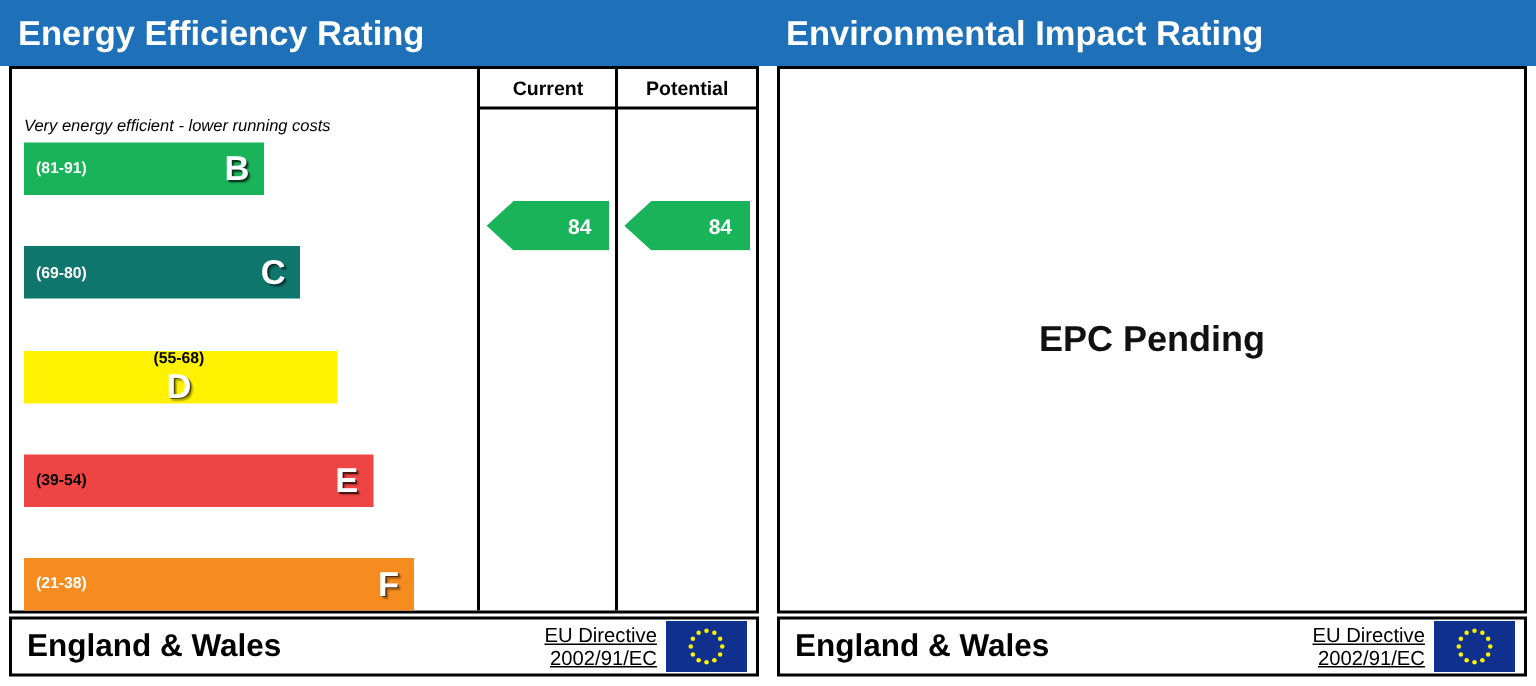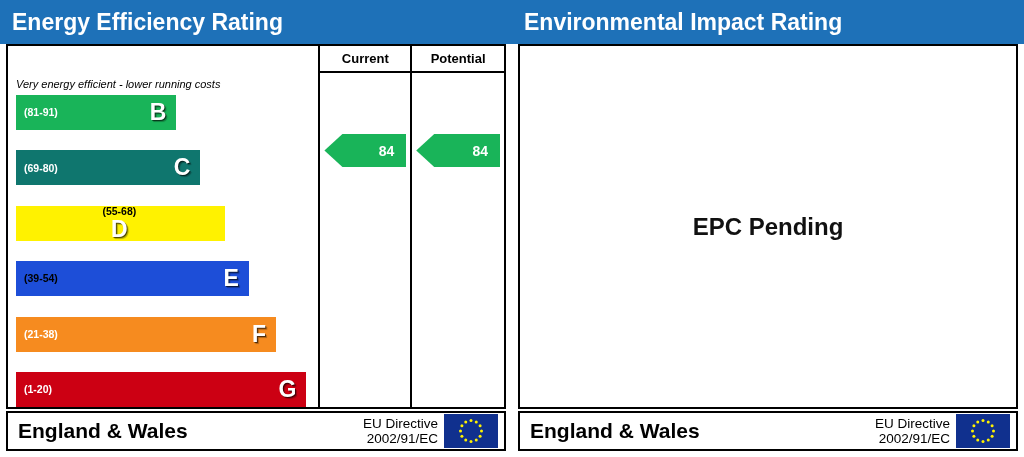--- a/index.html
+++ b/index.html
@@ -195,20 +195,21 @@
     align-items: center;
     padding-right: 6px;
     gap: 6px;
     box-sizing: border-box;
   }
   .directive-text {
     text-align: right;
     font-size: 13.5px;
     line-height: 1.12;
     color: #000000;
+    text-decoration: underline;
   }
   .eu-flag {
     width: 54px;
     height: 34px;
     background: #10308E;
     position: relative;
     flex: none;
   }
   .eu-flag svg { display: block; }
 </style>
@@ -240,34 +241,30 @@
           <div class="band" style="width:61%;background:#0f766e;">
             <span class="band-range" style="color:#ffffff;">(69-80)</span>
             <span class="band-letter" style="color:#ffffff;">C</span>
           </div>
 
           <div class="band" style="width:69%;background:#FFF200;flex-direction:column;">
             <span class="band-range" style="color:#000000;">(55-68)</span>
             <span class="band-letter" style="color:#ffffff;">D</span>
           </div>
 
-          <div class="band" style="width:77%;background:#1d4ed8;">
+          <div class="band" style="width:77%;background:#ef4444;">
             <span class="band-range" style="color:#000000;">(39-54)</span>
             <span class="band-letter" style="color:#ffffff;">E</span>
           </div>
 
           <div class="band" style="width:86%;background:#F68B1F;">
             <span class="band-range" style="color:#ffffff;">(21-38)</span>
             <span class="band-letter" style="color:#ffffff;">F</span>
           </div>
 
-          <div class="band" style="width:96%;background:#CC0013;">
-            <span class="band-range" style="color:#ffffff;">(1-20)</span>
-            <span class="band-letter" style="color:#ffffff;">G</span>
-          </div>
         </div>
 
       </div>
 
       <div class="rating-col">
         <div class="col-head">Current</div>
         <div class="rating-body">
           <div class="arrow" style="top:61px; left:4px; right:4px; background:#19B459;">
             <span>84</span>
           </div>

